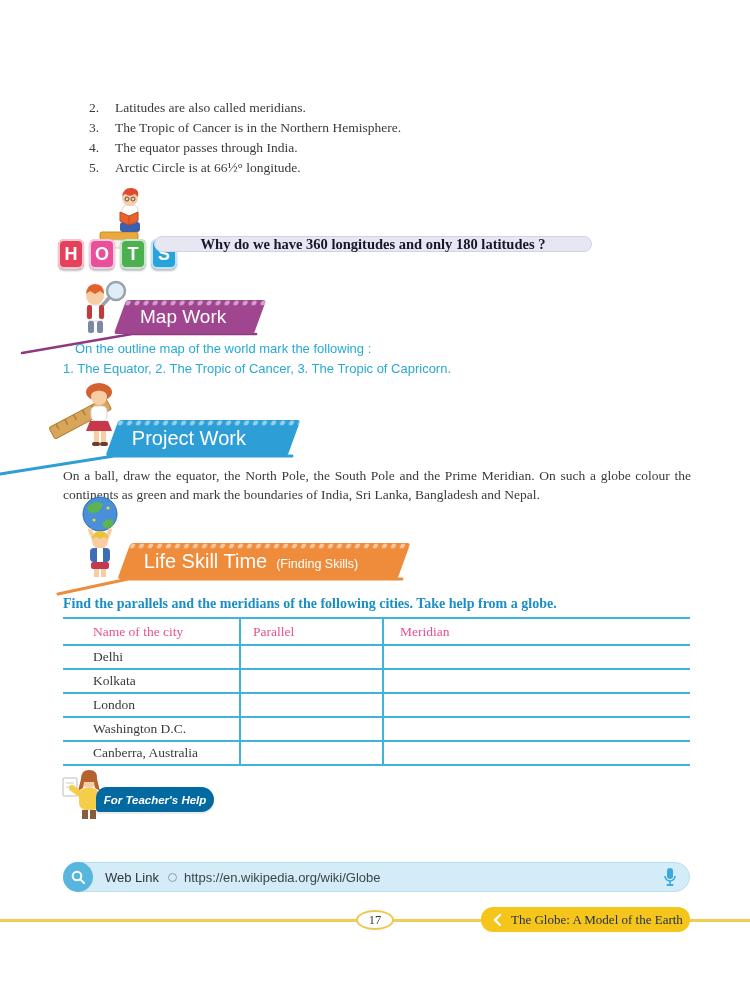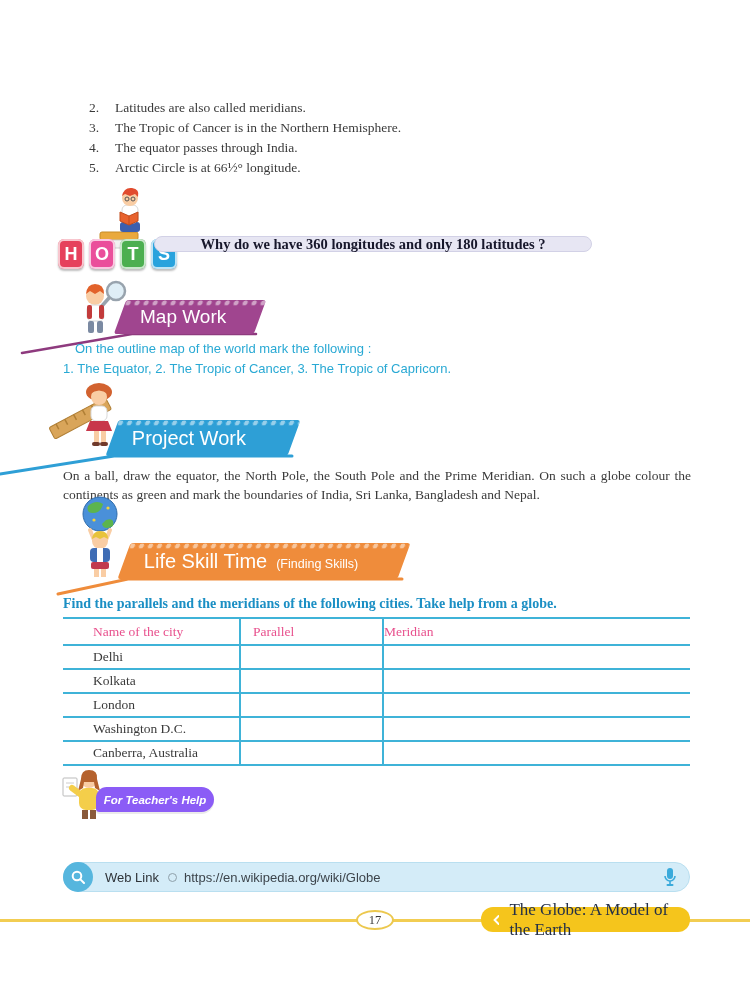--- a/index.html
+++ b/index.html
@@ -56,26 +56,26 @@
   .life-instruction { position:absolute; left:63px; top:596px; font-weight:bold;
                       font-size:14px; color:#1b8fc4; }
   
   .ctable { position:absolute; left:63px; top:617px; width:627px;
             border-top:2.5px solid #3fb3d8; }
   .trow { display:flex; height:24px; border-bottom:2px solid #3fb3d8; }
   .trow.thead { height:27px; }
   .tc { display:flex; align-items:center; font-size:13.5px; color:#3a3a3a; }
   .c1 { width:178px; padding-left:30px; border-right:2px solid #3fb3d8; }
   .c2 { width:143px; padding-left:12px; border-right:2px solid #3fb3d8; }
-  .c3 { flex:1; padding-left:0; }
+  .c3 { flex:1; padding-left:16px; }
   .thead .tc { color:#e8508d; }
   
   .teacher-illu { position:absolute; left:58px; top:768px; }
   .teacher-badge { position:absolute; left:96px; top:787px; width:118px; height:25px;
-    background:#8b5cf6; border-radius:12px 14px 14px 4px;
+    background:#0369a1; border-radius:12px 14px 14px 4px;
     box-shadow:0 2px 0 rgba(0,0,0,.08);
     display:flex; align-items:center; justify-content:center;
     color:#fff; font-family:"Liberation Sans", sans-serif; font-style:italic;
     font-weight:bold; font-size:11.5px; }
   .teacher-note { position:absolute; left:63px; top:814px; width:627px; height:33px;
     background:#f8d0e2; border-radius:14px; display:flex; align-items:center;
     padding-left:16px; font-size:15px; color:#232323; }
   
   .weblink { position:absolute; left:63px; top:862px; width:627px; height:30px;
     background:#d4ecf8; border:1px solid #b9dff0; border-radius:16px;
@@ -89,21 +89,21 @@
   .weblink-url { font-family:"Liberation Sans", sans-serif; font-size:13px; color:#3c444b; }
   .mic { margin-left:auto; margin-right:12px; display:flex; align-items:center; }
   
   .footer-line { position:absolute; left:0; top:919px; width:750px; height:2.5px; background:#f2cd52; }
   .page-badge { position:absolute; left:356px; top:910px; width:38px; height:20px;
     background:#fff; border:2px solid #ecc84e; border-radius:50%;
     display:flex; align-items:center; justify-content:center;
     font-size:12.5px; color:#3a3a3a; }
   .chapter-tab { position:absolute; left:481px; top:907px; width:209px; height:25px;
     background:#f5c51c; border-radius:12px; display:flex; align-items:center;
-    padding-left:12px; gap:10px; font-size:17px; color:#243048; }
+    padding-left:12px; gap:10px; font-size:13px; color:#243048; }
 </style>
 </head>
 <body>
 
 <div class="page">
 
   <div class="ex-list">
     <div class="ex-item">
       <span class="ex-num">2.</span>
       <span>Latitudes are also called meridians.</span>

